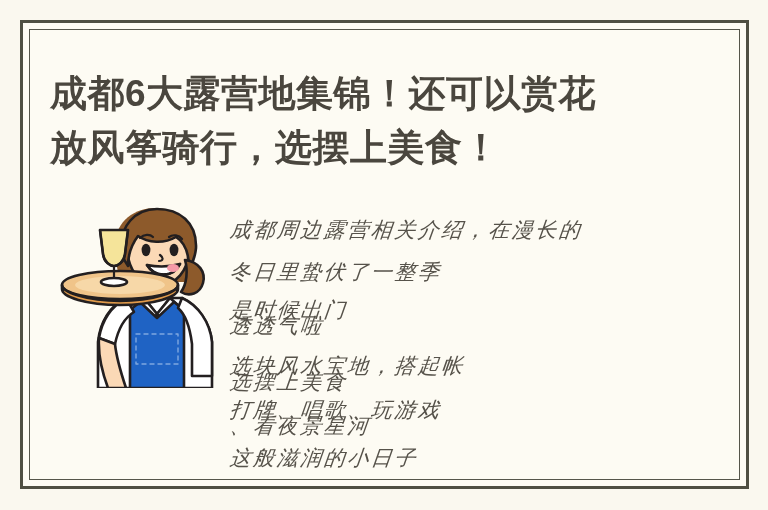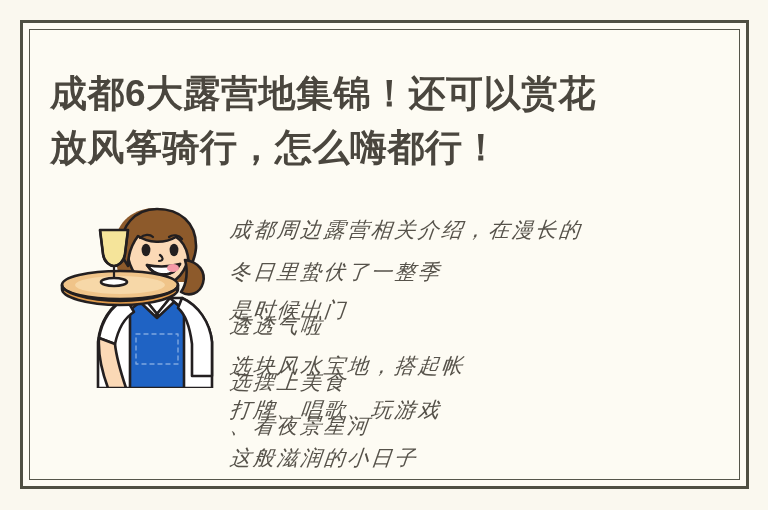--- a/index.html
+++ b/index.html
@@ -103,21 +103,21 @@
 </head>
 <body>
 
 <div class="page">
 
   <div class="frame-outer"></div>
   <div class="frame-inner"></div>
 
   <div class="title-block">
     <div class="title-line">成都6大露营地集锦！还可以赏花</div>
-    <div class="title-line">放风筝骑行，怎么嗨都行！</div>
+    <div class="title-line">放风筝骑行，选摆上美食！</div>
   </div>
 
   <div class="illustration">
     <svg width="172" height="186" viewBox="0 0 172 186" xmlns="http://www.w3.org/2000/svg">
       <g stroke="#231f20" stroke-width="2.6" stroke-linejoin="round" stroke-linecap="round">
 
         <path d="M63 44 C63 18 84 6 103 6 C124 6 143 19 143 45 C143 62 140 72 136 80 L70 80 C65 70 63 58 63 44 Z" fill="#8d5a2b" stroke="none"></path>
 
         <path d="M92 74 L92 96 L118 96 L118 74 Z" fill="#fbd9b6"></path>
 

